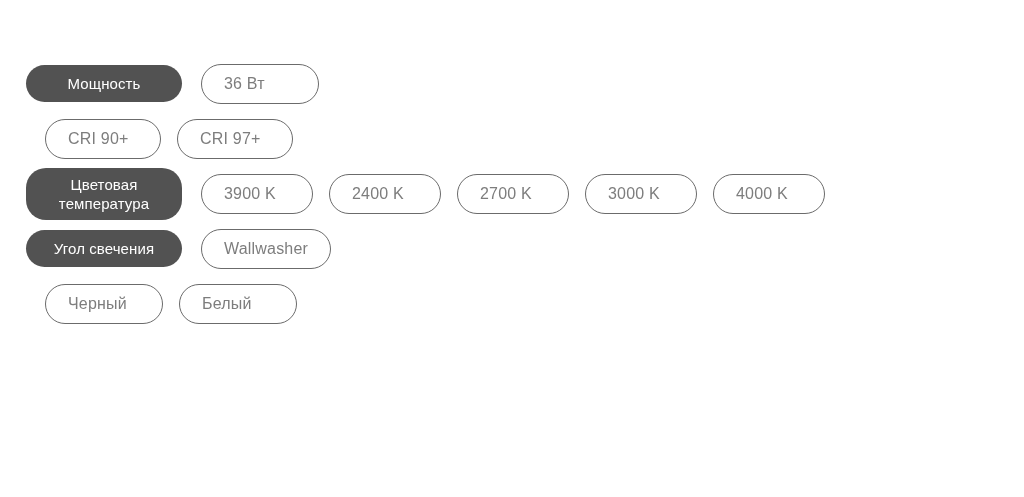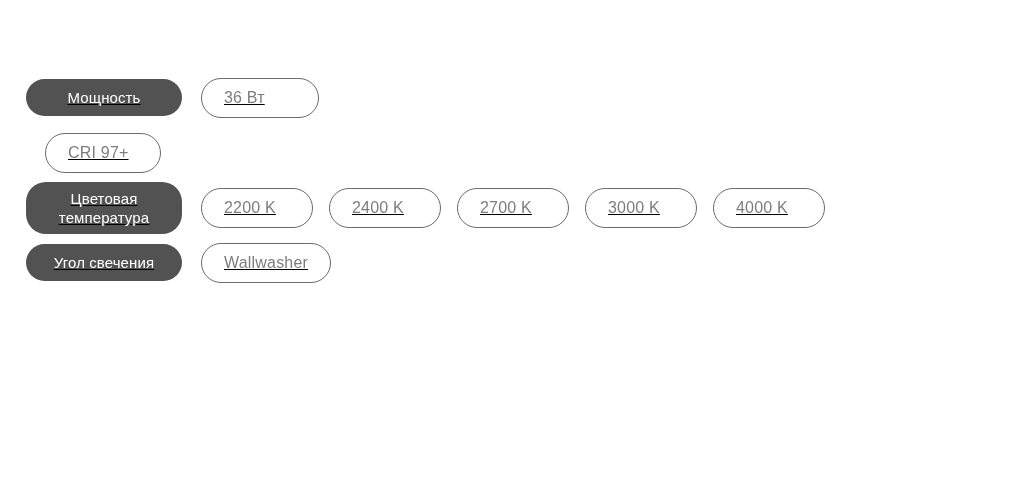--- a/index.html
+++ b/index.html
@@ -16,22 +16,21 @@
     position: relative;
   }
 
   #spec-filters {
     position: absolute;
     left: 0;
     top: 0;
     width: 836px;
     height: 497px;
     box-sizing: border-box;
-    padding: 70px 0 0 0;
-    text-decoration: underline;
+    padding: 56px 0 0 0;
   }
 
   .spec-row {
     display: flex;
     align-items: center;
     height: 55px;
     padding-left: 26px;
     box-sizing: border-box;
   }
 
@@ -97,39 +96,44 @@
 
   <div class="spec-row">
     <div class="row-label">Мощность</div>
     <div class="options">
       <div class="option-pill w-118">36 Вт</div>
     </div>
   </div>
 
   <div class="spec-row">
     <div class="options">
+      <div class="option-pill w-116">CRI 90+</div>
       <div class="option-pill w-116">CRI 97+</div>
     </div>
   </div>
 
   <div class="spec-row">
     <div class="row-label two-line">Цветовая температура</div>
     <div class="options">
-      <div class="option-pill w-112">2200 K</div>
+      <div class="option-pill w-112">3900 K</div>
       <div class="option-pill w-112">2400 K</div>
       <div class="option-pill w-112">2700 K</div>
       <div class="option-pill w-112">3000 K</div>
       <div class="option-pill w-112">4000 K</div>
     </div>
   </div>
 
   <div class="spec-row">
     <div class="row-label">Угол свечения</div>
     <div class="options">
       <div class="option-pill">Wallwasher</div>
     </div>
   </div>
 
   <div class="spec-row">
+    <div class="options">
+      <div class="option-pill w-118">Черный</div>
+      <div class="option-pill w-118">Белый</div>
+    </div>
   </div>
 
 
 </div>
 
 </body></html>

